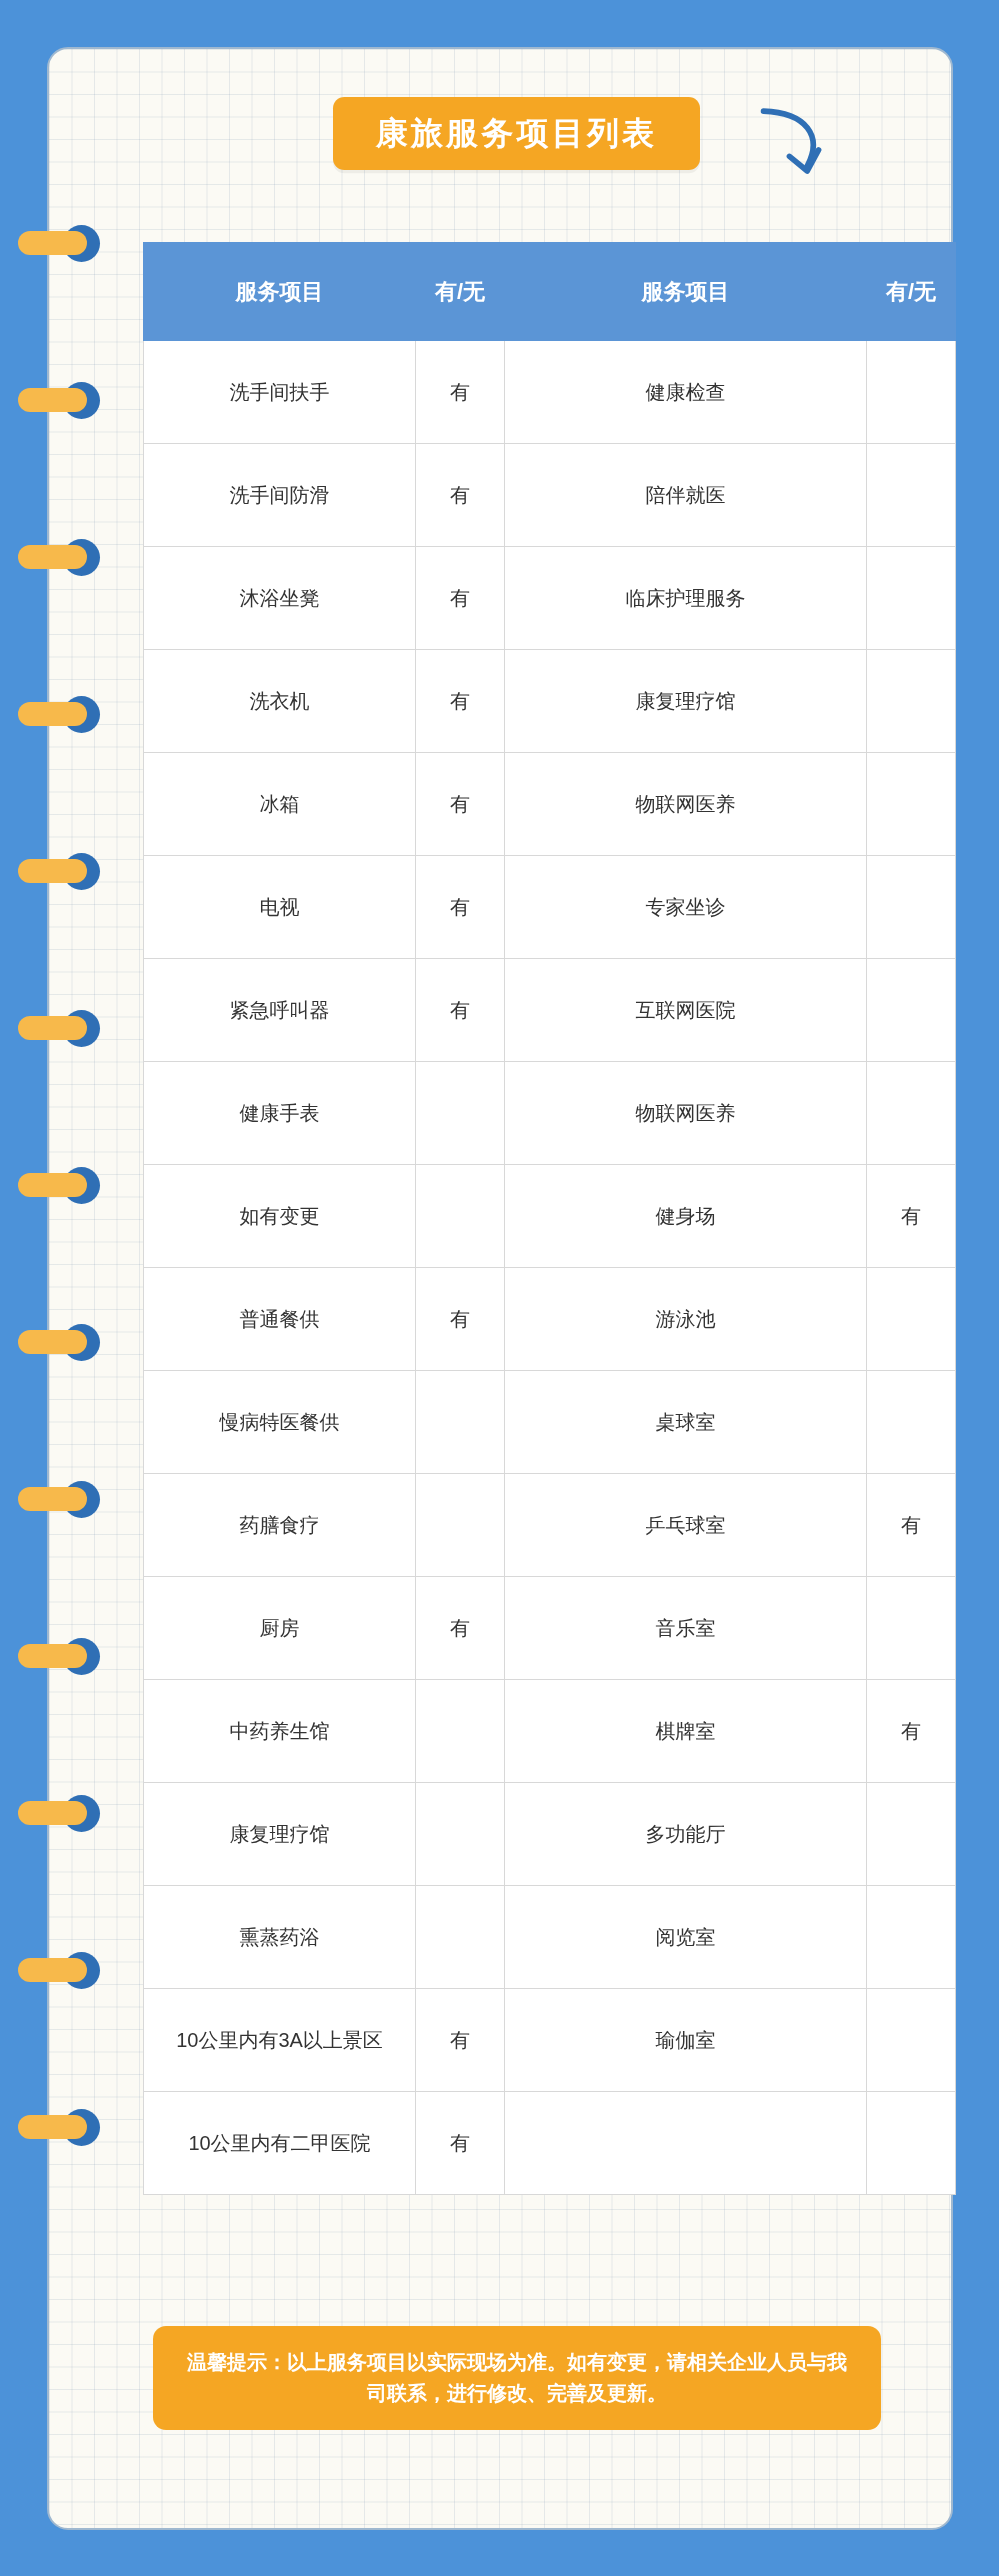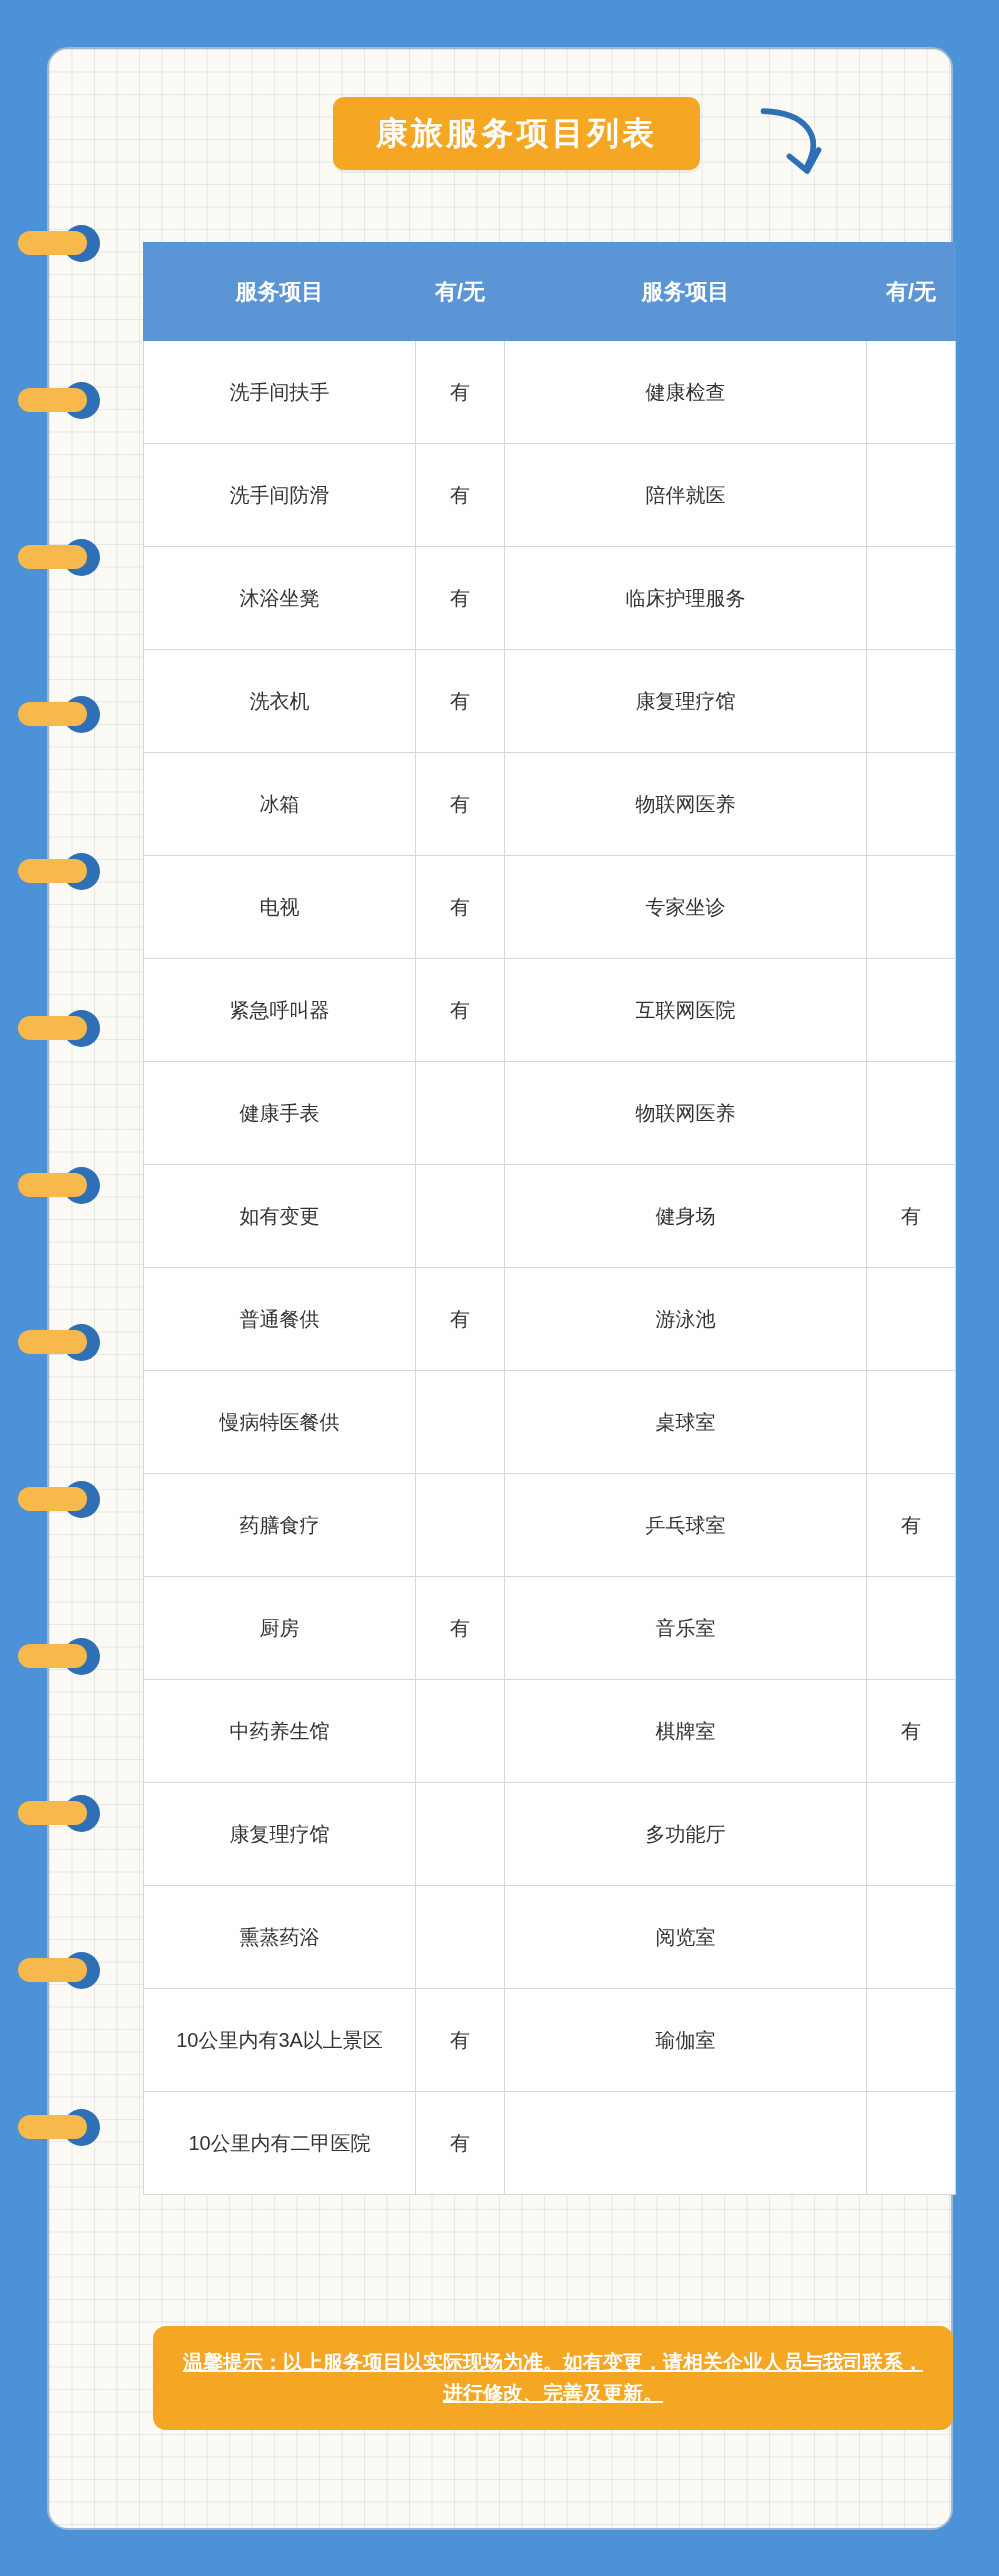--- a/index.html
+++ b/index.html
@@ -141,31 +141,30 @@
   col.c2 { width: 89px; }
   col.c3 { width: 362px; }
   col.c4 { width: 89px; }
   td.small { font-size: 17px; }
 
   
   .note {
     position: absolute;
     left: 153px;
     top: 2326px;
-    width: 800px;
+    width: 728px;
     background: #f5a623;
     color: #ffffff;
     border-radius: 13px;
     padding: 21px 27px;
     box-sizing: border-box;
     font-size: 20px;
     line-height: 1.55;
     font-weight: bold;
     text-align: center;
-    text-decoration: underline;
   }
 </style>
 </head>
 <body>
 
 <div class="page">
 
   <div class="paper">
     <div class="paper-grid"></div>
   </div>

